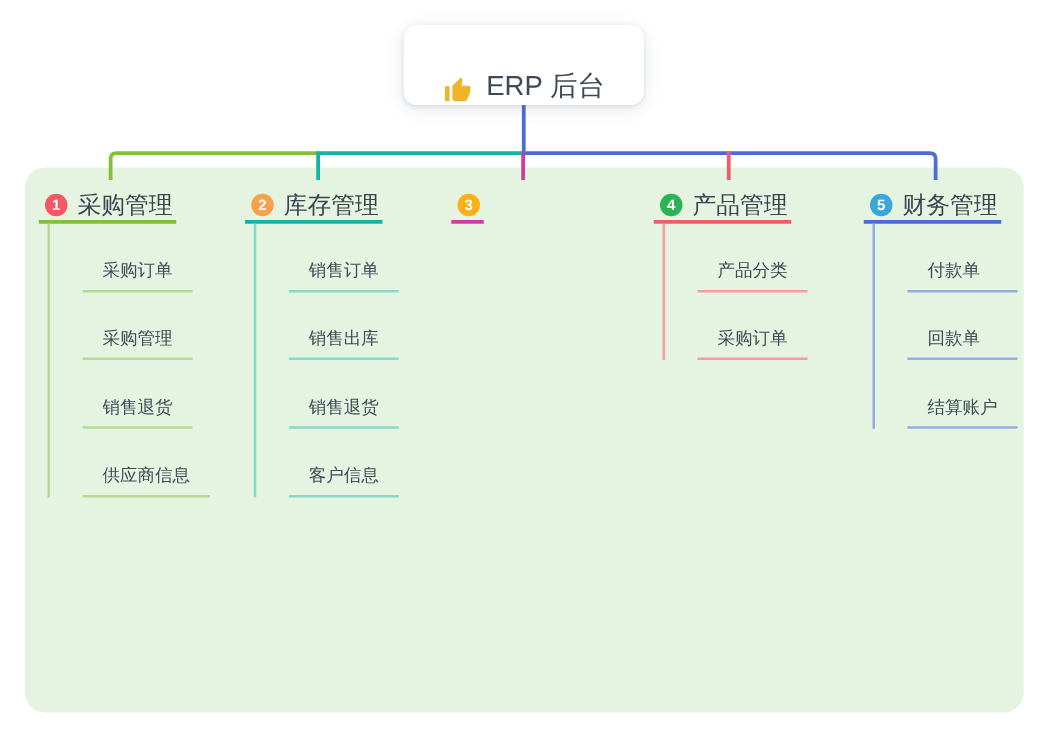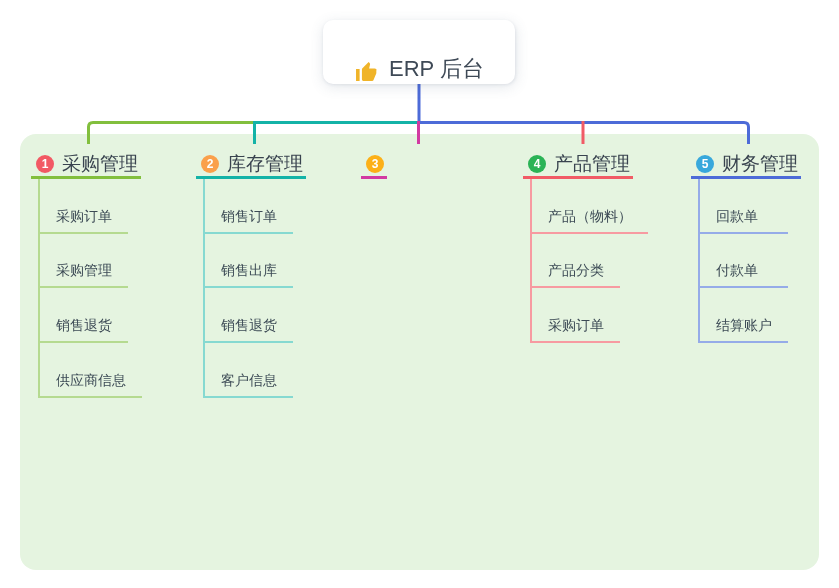--- a/index.html
+++ b/index.html
@@ -25,21 +25,21 @@
   .branch{position:absolute;top:146px;}
   .b1{left:31px;} .b2{left:196px;} .b3{left:361px;} .b4{left:523px;} .b5{left:691px;}
 
   .branch-head{display:flex;align-items:center;gap:8px;height:33px;box-sizing:border-box;
                padding:6px 3px 0 5px;border-bottom:3px solid var(--c);
                font-size:19px;color:#39434f;font-weight:400;white-space:nowrap;width:max-content;}
   .badge{width:18px;height:18px;border-radius:50%;background:var(--badge);color:#ffffff;
          font-size:12px;font-weight:700;display:flex;align-items:center;justify-content:center;
          flex:0 0 18px;line-height:1;}
 
-  .children{margin-left:7px;border-left:2px solid var(--cl);width:max-content;}
+  .children{margin-left:7px;border-left:2px solid var(--cl);width:max-content;padding-left:26px;}
   .child-item{box-sizing:border-box;height:54.7px;display:flex;align-items:flex-end;
               width:max-content;min-width:88px;padding:0 16px 6px 16px;
               border-bottom:2px solid var(--cl);
               font-size:14px;color:#3c4a55;white-space:nowrap;}
 </style>
 </head>
 <body>
 
 <div class="canvas">
 
@@ -109,42 +109,39 @@
     </div>
   </div>
 
   <div class="branch b4" style="--c: #f15b66; --cl: #f79aa1; --badge: #2bb356;">
     <div class="branch-head">
       <span class="badge">4</span>
       <span>产品管理</span>
     </div>
     <div class="children">
         <div class="child-item">
-          <span>产品（物料）</span>
-        </div>
-        <div class="child-item">
           <span>产品分类</span>
         </div>
         <div class="child-item">
           <span>采购订单</span>
         </div>
       </div>
   </div>
 
   <div class="branch b5" style="--c: #4d6bd8; --cl: #95abe8; --badge: #38a8dc;">
     <div class="branch-head">
       <span class="badge">5</span>
       <span>财务管理</span>
     </div>
     <div class="children">
         <div class="child-item">
-          <span>回款单</span>
+          <span>付款单</span>
         </div>
         <div class="child-item">
-          <span>付款单</span>
+          <span>回款单</span>
         </div>
         <div class="child-item">
           <span>结算账户</span>
         </div>
       </div>
   </div>
 
 </div>
 
 </body></html>

